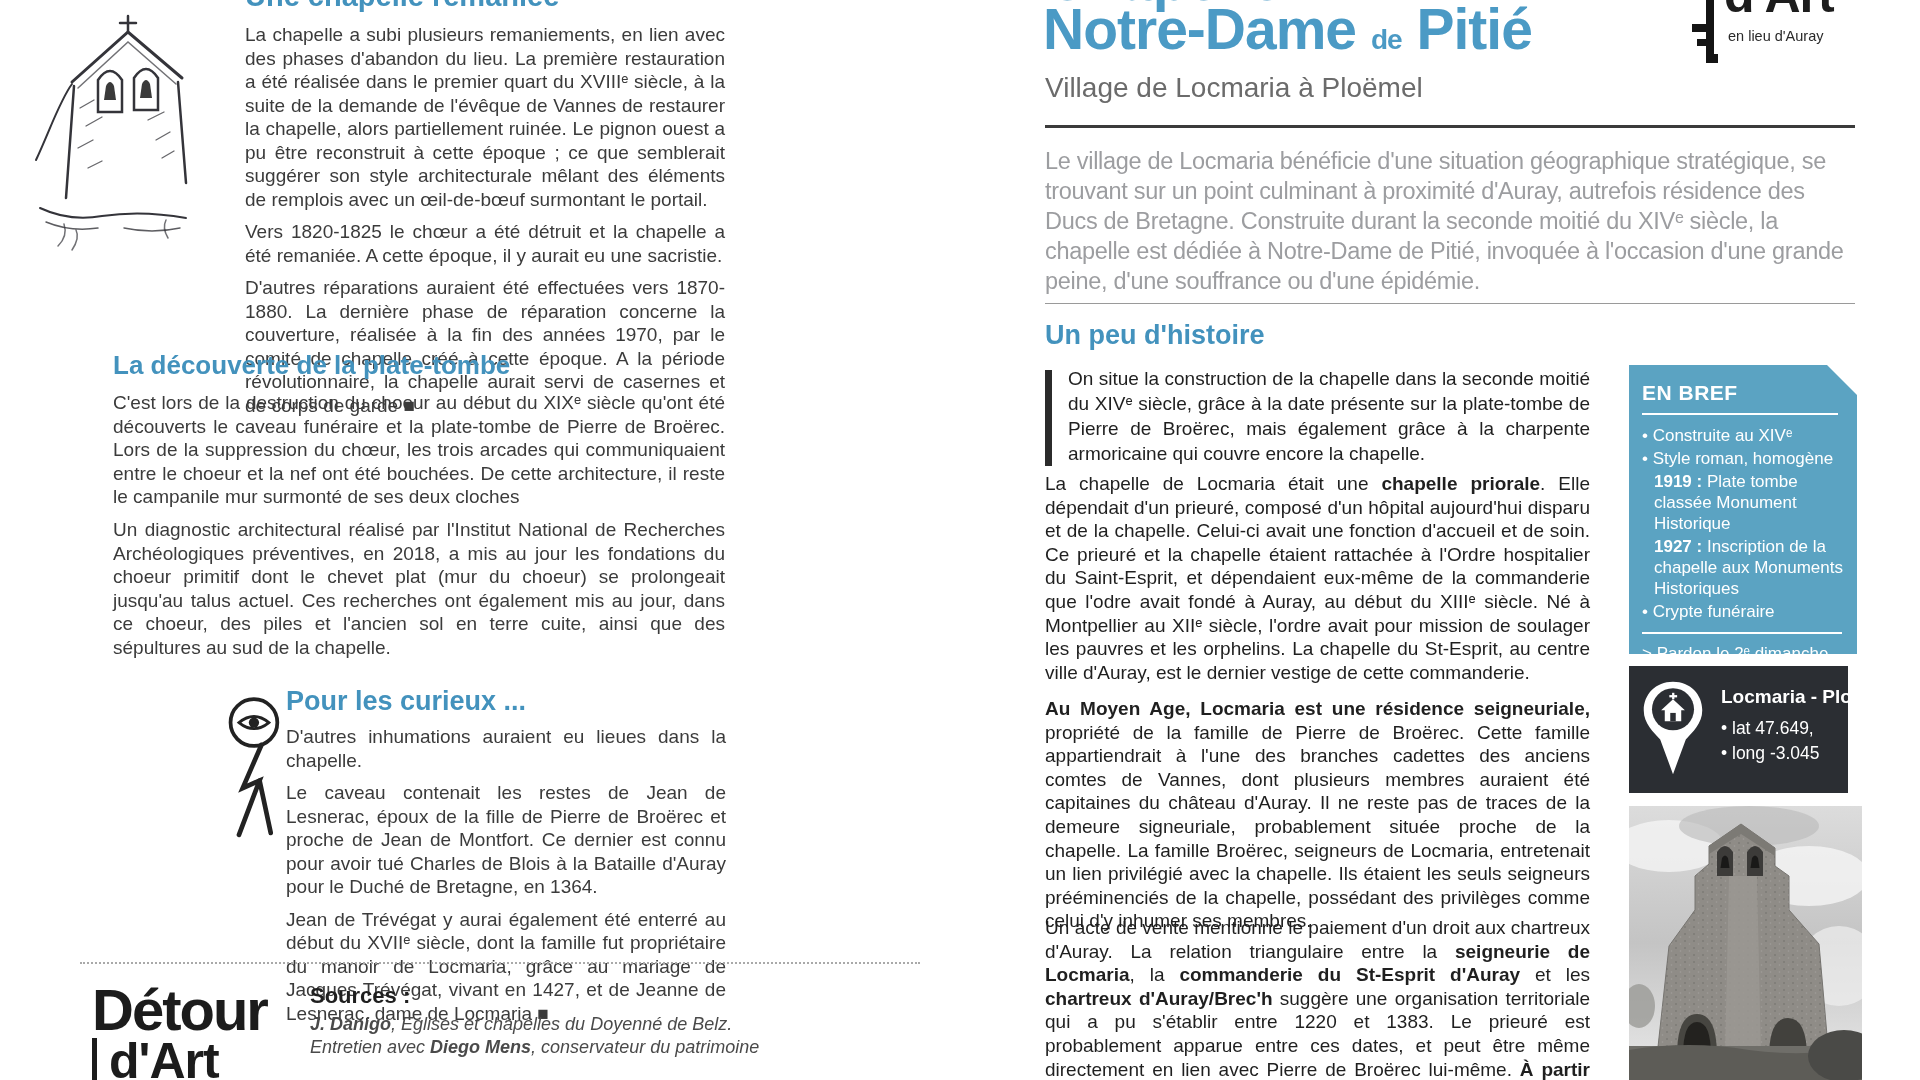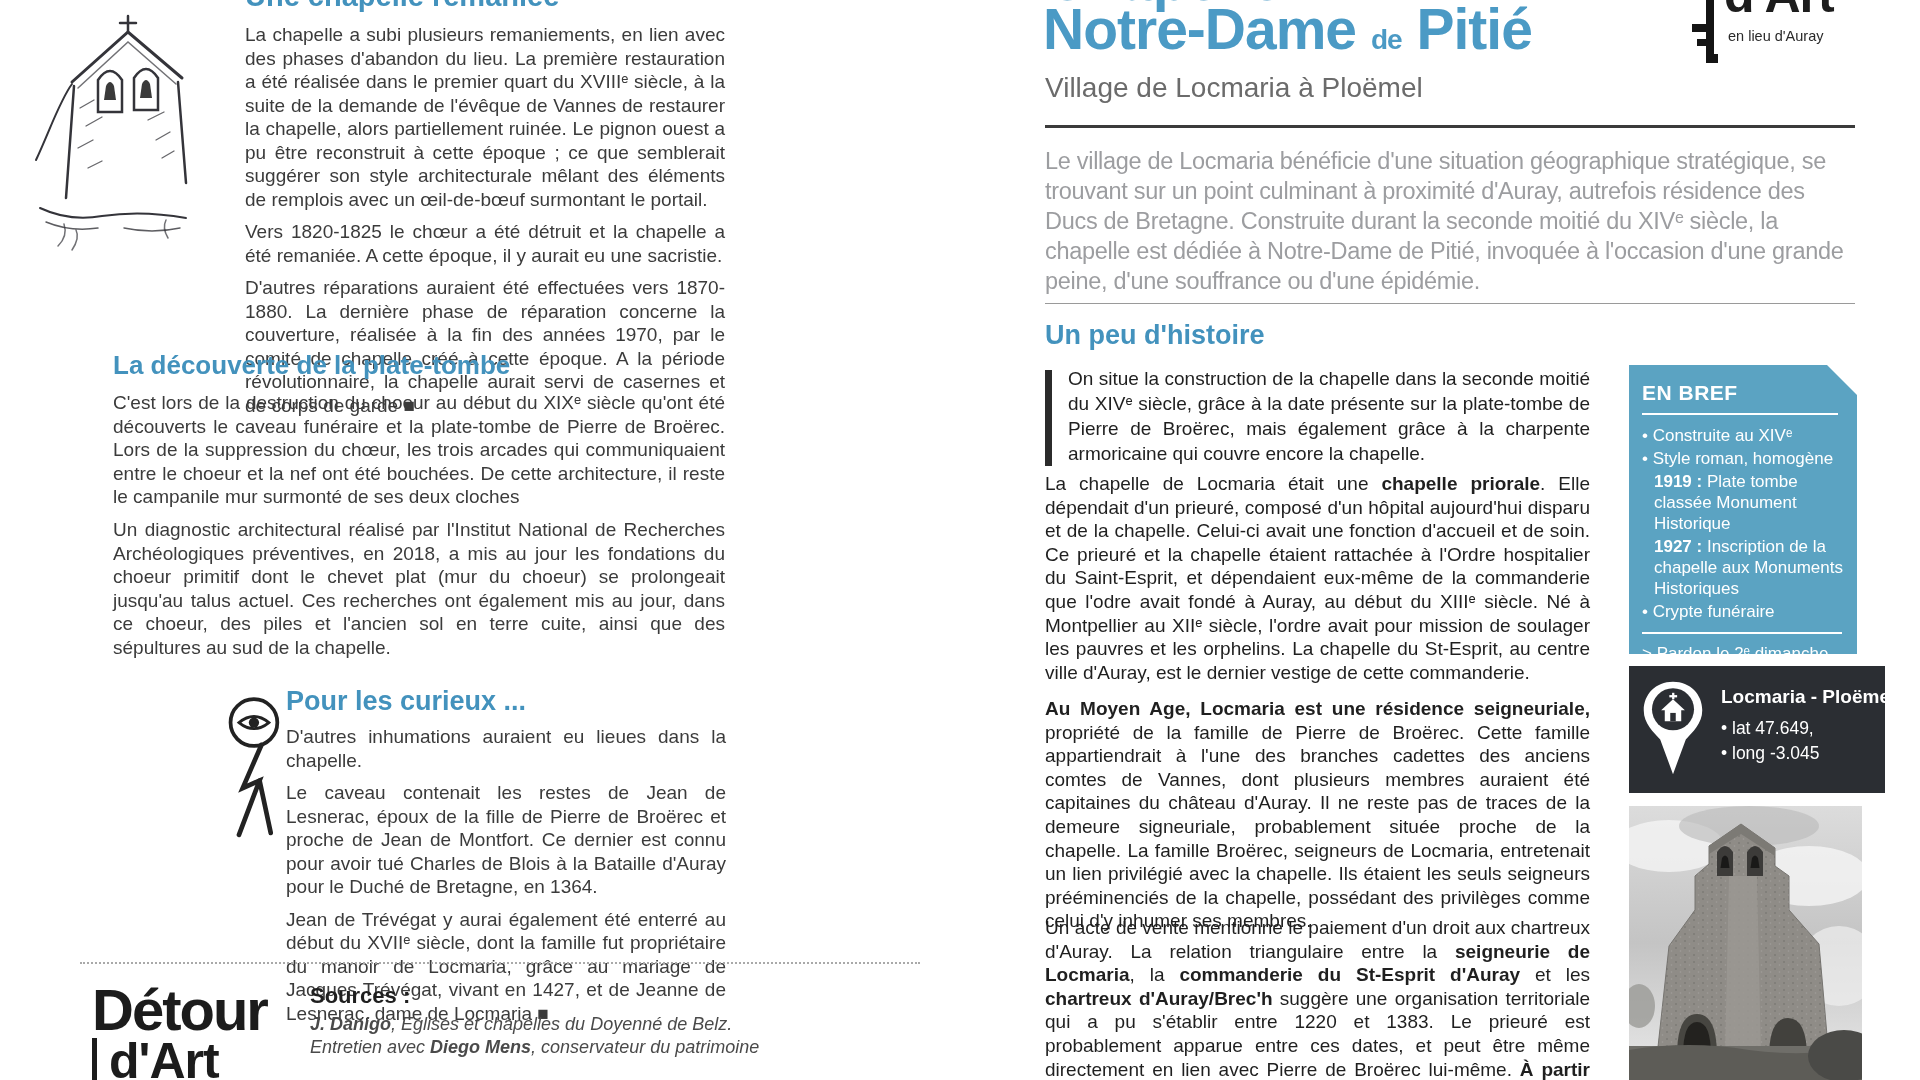--- a/index.html
+++ b/index.html
@@ -68,21 +68,21 @@
   }
   .enbref h3 { font-size:21px; letter-spacing:0.5px; margin:2px 0 8px; }
   .eb-rule { height:2px; background:#fff; margin:0 0 10px; width:196px; }
   .eb-rule.mid { height:1.5px; margin:10px 0 9px; width:200px; }
   .eb-item { font-size:17px; line-height:21px; margin-bottom:2px; }
   .eb-item.bullet { padding-left:12px; text-indent:-12px; }
   .eb-item.noin { padding-left:12px; }
   .eb-pardon { font-size:17px; line-height:21px; padding-left:14px; text-indent:-14px; }
 
   
-  .locbox { left:1629px; top:666px; width:256px; height:127px; background:#2b2e33; }
+  .locbox { left:1629px; top:666px; width:219px; height:127px; background:#2b2e33; }
   .pin-icon { position:absolute; left:12px; top:10px; width:64px; height:104px; }
   .loc-text { position:absolute; left:92px; top:20px; color:#fff; }
   .loc-name { font-size:19px; font-weight:bold; margin-bottom:8px; white-space:nowrap; }
   .loc-line { font-size:17.5px; line-height:25px; }
 
   
   .photo { left:1629px; top:806px; width:233px; height:274px; overflow:hidden; }
   .photo svg { display:block; }
 </style>
 </head>

